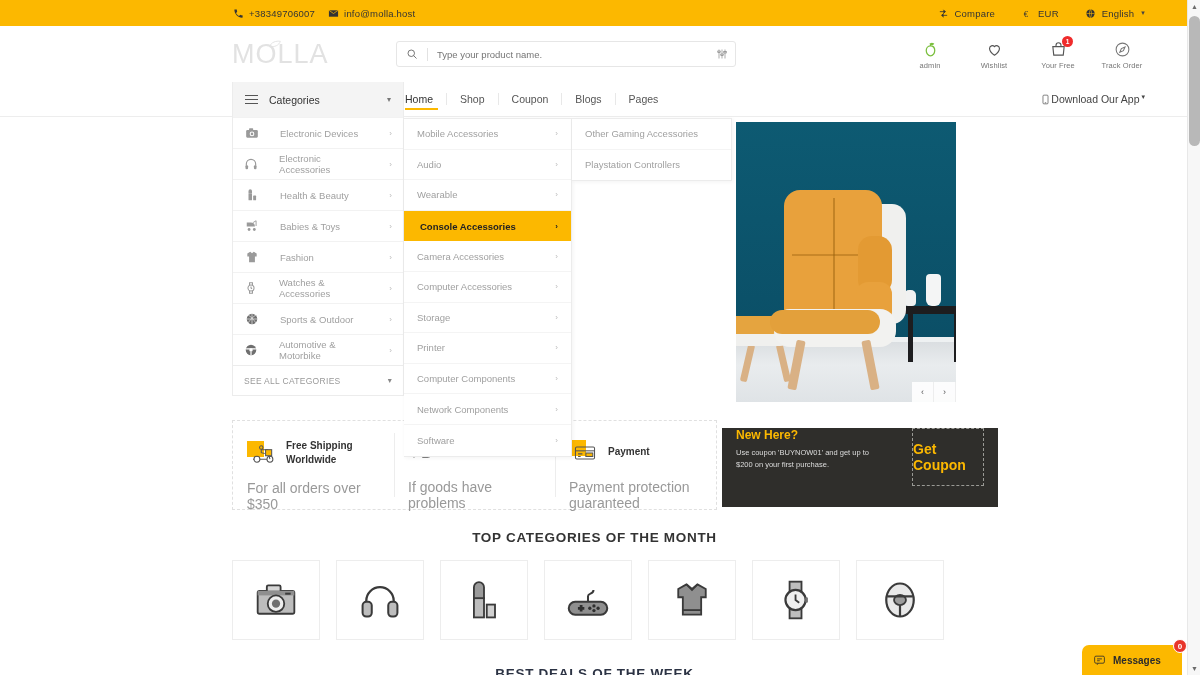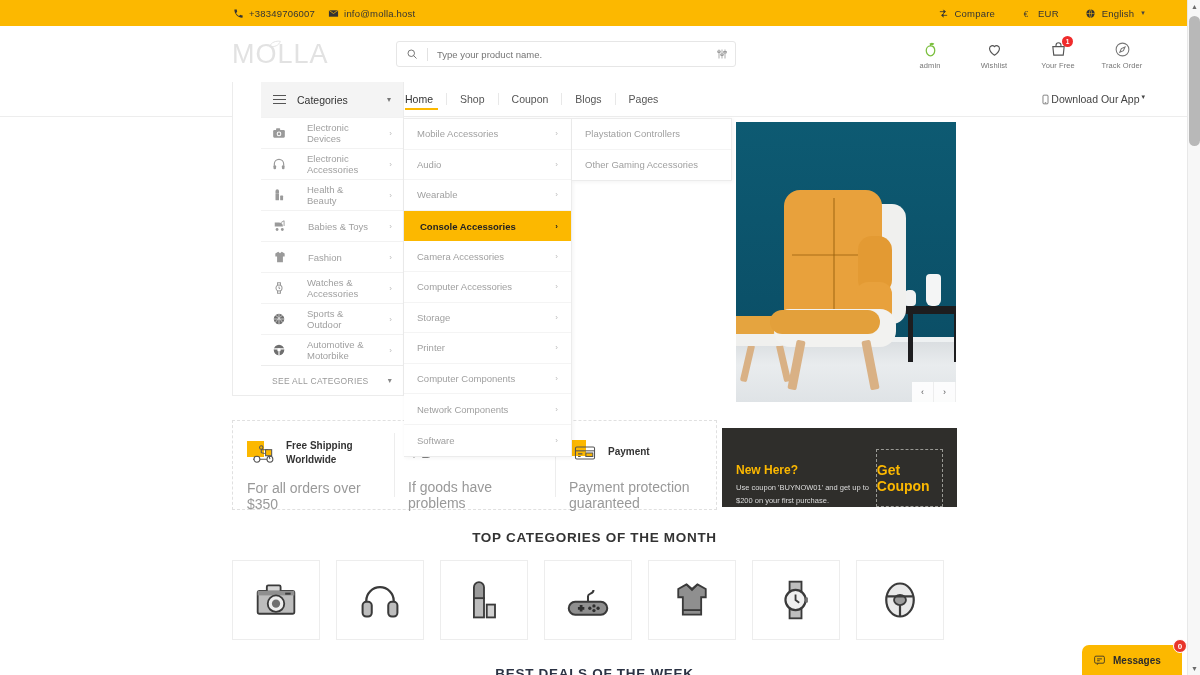--- a/index.html
+++ b/index.html
@@ -51,21 +51,21 @@
   .nav-links { display: flex; align-items: stretch; height: 35px; }
   .nav-link { position: relative; display: flex; align-items: center; padding: 0 13px; font-size: 10.5px; color: #555; }
   .nav-link:first-child { padding-left: 0; }
   .nav-link.active { color: #333; font-weight: 400; }
   .nav-link.active::after { content: ""; position: absolute; left: 0; bottom: 7px; width: 33px; height: 2px; background: #fcb800; }
   .nav-sep { width: 1px; height: 12px; background: #e8e8e8; align-self: center; }
   .app-link { margin-left: auto; display: flex; align-items: flex-start; font-size: 10.5px; color: #444; }
   .app-link svg { width: 11px; height: 13px; stroke: #333; fill: none; stroke-width: 1.3; }
 
   
-  .cats { position: absolute; left: 232px; top: 82px; width: 172px; background: #fff; border: 1px solid #ececec; border-top: none; z-index: 20; padding-left: 28px; }
+  .cats { position: absolute; left: 232px; top: 82px; width: 172px; background: #fff; border: 1px solid #ececec; border-top: none; z-index: 20; }
   .cats-head { height: 35px; background: #f4f4f4; display: flex; align-items: center; padding: 0 12px; gap: 11px; }
   .burger { display: inline-flex; flex-direction: column; gap: 2.5px; }
   .burger i { display: block; width: 13px; height: 1.6px; background: #555; }
   .cats-head .t { font-size: 10.5px; color: #333; }
   .cats-head .cv { margin-left: auto; font-size: 8px; color: #777; }
   .cat-item { height: 31px; display: flex; align-items: center; padding: 0 11px; border-top: 1px solid #f2f2f2; gap: 21px; }
   .cat-item:first-of-type { border-top: none; }
   .cat-ico { width: 15px; height: 15px; display: flex; align-items: center; justify-content: center; }
   .cat-ico svg { width: 14px; height: 14px; }
   .cat-lbl { font-size: 9.5px; color: #a0a0a0; }
@@ -118,21 +118,21 @@
   .feat { flex: 1; padding: 18px 14px 0 14px; position: relative; }
   .feat + .feat::before { content:""; position: absolute; left: 0; top: 12px; bottom: 12px; width: 1px; background: #ededed; }
   .feat-top { display: flex; align-items: center; gap: 9px; }
   .feat-ico { width: 30px; height: 26px; position: relative; flex-shrink: 0; }
   .feat-ico .sq { position: absolute; left: 0; top: 1px; width: 17px; height: 16px; background: #fcb800; }
   .feat-ico svg { position: absolute; left: 3px; top: 3px; width: 26px; height: 22px; }
   .feat-title { font-size: 10px; font-weight: bold; color: #333; line-height: 1.35; }
   .feat-sub { font-size: 14px; color: #999; margin-top: 14px; }
 
   
-  .coupon { position: absolute; left: 722px; top: 428px; width: 235px; height: 79px; background: #2f2e2b; display: flex; align-items: flex-end; padding: 0 14px; }
+  .coupon { position: absolute; left: 722px; top: 428px; width: 276px; height: 79px; background: #2f2e2b; display: flex; align-items: flex-start; padding: 0 14px; }
   .coupon-txt { width: 150px; }
   .coupon-h { font-size: 12px; font-weight: bold; color: #fcb800; margin-bottom: 5px; }
   .coupon-p { font-size: 7.5px; color: #dcdcdc; line-height: 1.65; }
   .coupon-btn { margin-left: auto; width: 72px; height: 58px; border: 1px dashed #9a9a95; display: flex; align-items: center; justify-content: center; font-size: 14px; color: #fcb800; font-weight: bold; }
 
   
   .tc-title { position: absolute; left: 232px; top: 530px; width: 725px; text-align: center; font-size: 13.5px; font-weight: bold; letter-spacing: .7px; color: #333; }
   .tc-grid { position: absolute; left: 232px; top: 560px; width: 728px; display: flex; gap: 16px; }
   .tc-cell { width: 88px; height: 80px; border: 1px solid #ededed; display: flex; align-items: center; justify-content: center; background: #fff; }
   .tc-cell svg { width: 44px; height: 44px; }
@@ -447,24 +447,24 @@
         <span class="ar">›</span>
       </div>
     <div class="sub-item">
         <span>Software</span>
         <span class="ar">›</span>
       </div>
   </div>
 
   <div class="sub3">
     <div class="sub-item">
+        <span>Other Gaming Accessories</span>
+      </div>
+    <div class="sub-item">
         <span>Playstation Controllers</span>
-      </div>
-    <div class="sub-item">
-        <span>Other Gaming Accessories</span>
       </div>
   </div>
 
   <div class="hero">
     <div class="wall"></div>
     <div class="floor"></div>
     <div class="skirt"></div>
     <div class="table-leg"></div>
     <div class="table-leg2"></div>
     <div class="table-top"></div>

